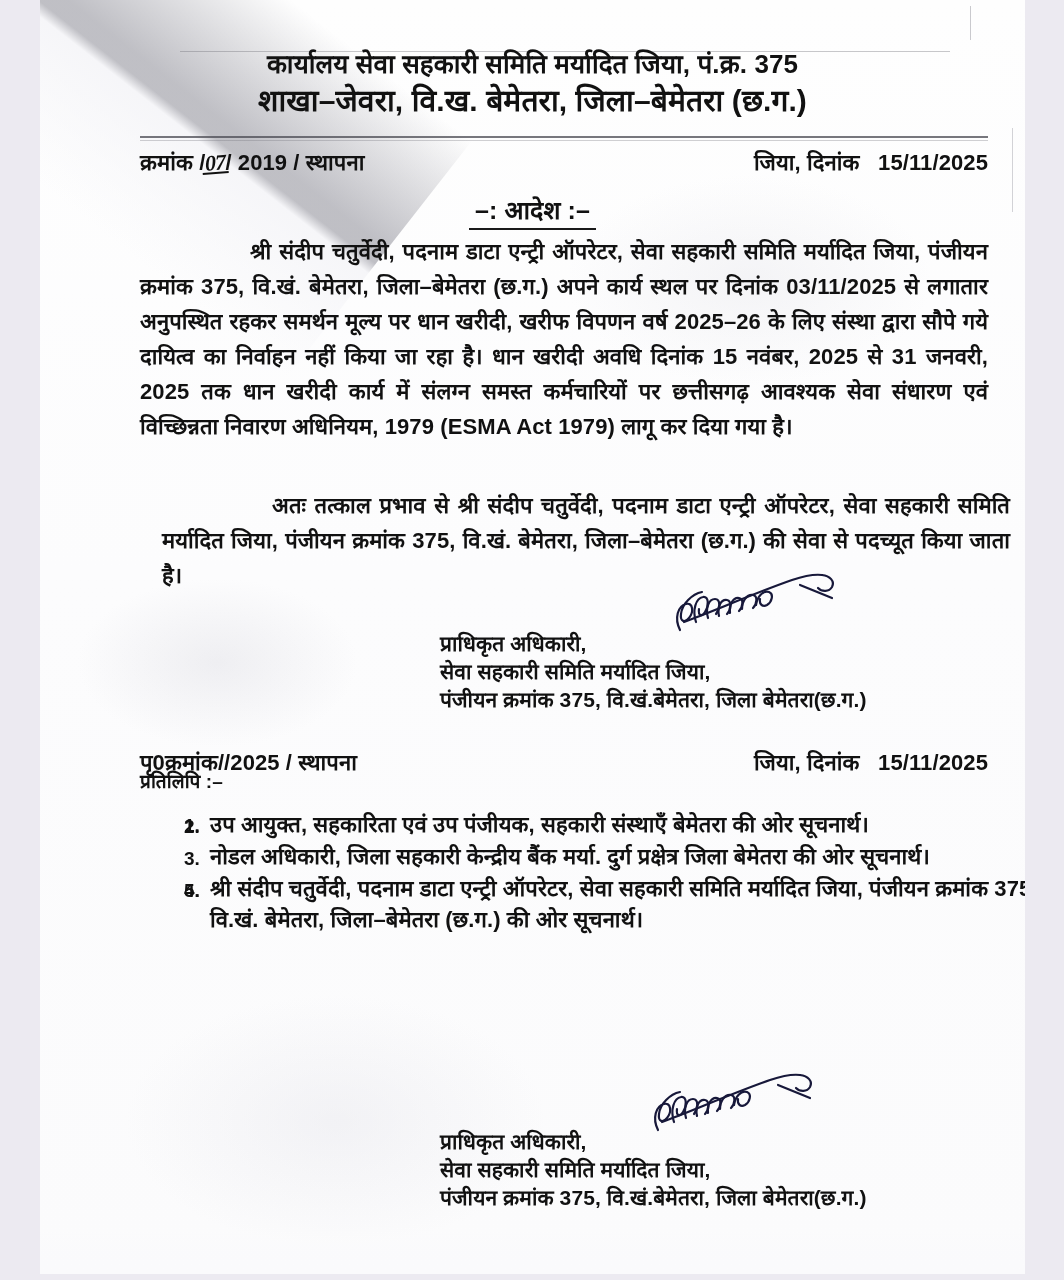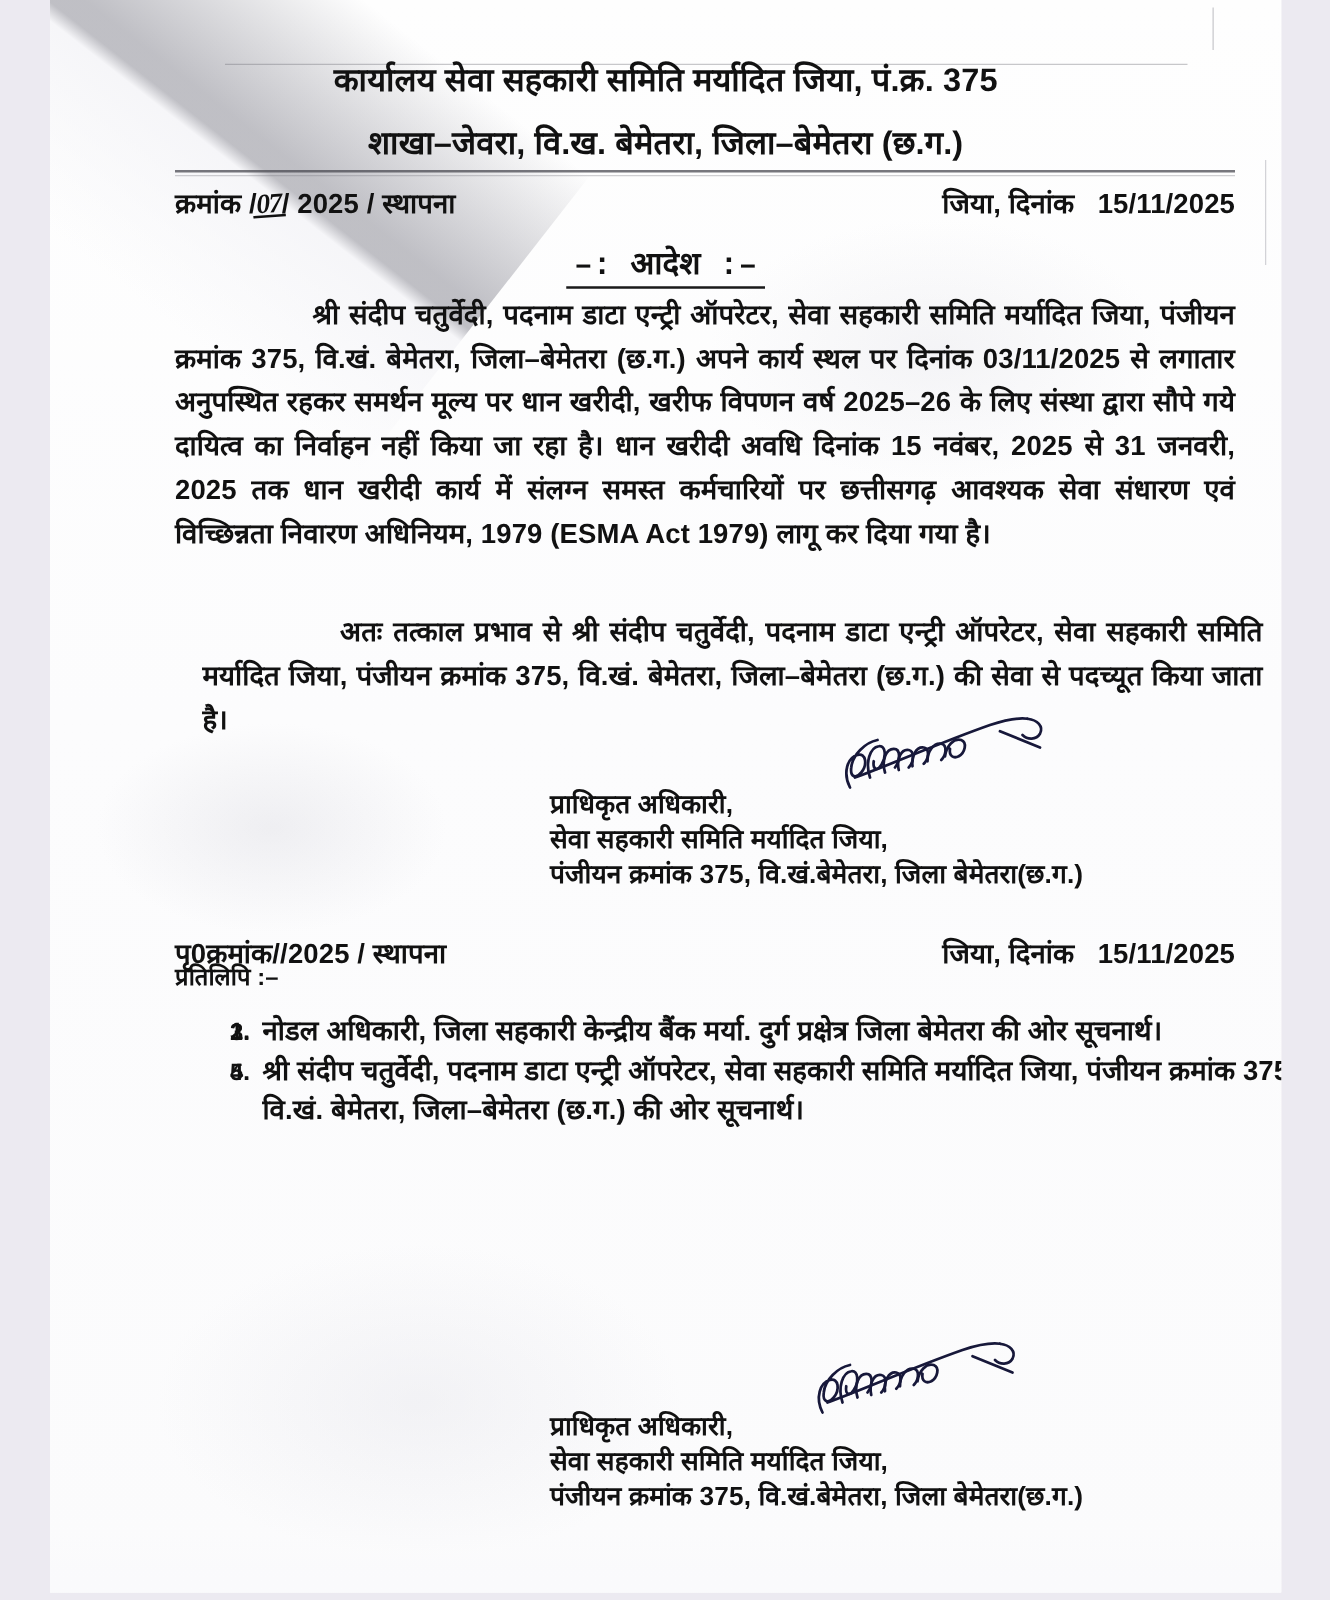--- a/index.html
+++ b/index.html
@@ -87,21 +87,21 @@
   }
 
   
   #header-block {
     position: absolute;
     left: 0; top: 48px;
     width: 985px;
     text-align: center;
   }
   #office-title-line1 { font-size: 26px; line-height: 33px; }
-  #office-title-line2 { font-size: 26px; line-height: 33px; margin-top: 17px; }
+  #office-title-line2 { font-size: 30px; line-height: 33px; margin-top: 3px; }
 
   .rule-top {
     position: absolute;
     left: 140px; top: 51px;
     width: 770px; height: 1px;
     background: rgba(110,110,118,0.38);
   }
   .rule-mid {
     position: absolute;
     left: 100px; top: 136px;
@@ -145,21 +145,20 @@
   }
   #place-date { white-space: pre; font-size: 22px; }
 
   
   #order-heading {
     position: absolute;
     left: 0; top: 192px;
     width: 985px;
     text-align: center;
     font-size: 25px;
-    font-family: Liberation Mono, monospace;
   }
   #order-heading span.ul {
     display: inline-block;
     border-bottom: 2px solid #1a1a1a;
     padding: 0 6px 2px 6px;
   }
 
   
   .para {
     position: absolute;
@@ -262,21 +261,21 @@
 
       <div id="header-block">
         <div id="office-title-line1" class="hi">कार्यालय सेवा सहकारी समिति मर्यादित जिया, पं.क्र. 375</div>
         <div id="office-title-line2" class="hi">शाखा–जेवरा, वि.ख. बेमेतरा, जिला–बेमेतरा (छ.ग.)</div>
       </div>
 
       <div class="rule-mid"></div>
       <div class="rule-mid2"></div>
 
       <div id="ref-row">
-        <div id="ref-no" class="hi"><span>क्रमांक /</span><span class="handwritten">07</span><span>/ 2025 / स्थापना</span></div>
+        <div id="ref-no" class="hi"><span>क्रमांक /</span><span class="handwritten">07</span><span>/ 2019 / स्थापना</span></div>
         <div id="place-date" class="hi">जिया, दिनांक   15/11/2025</div>
       </div>
 
       <div id="order-heading" class="hi">
         <span class="ul">–: आदेश :–</span>
       </div>
 
       <div id="para-1" class="para hi">श्री संदीप चतुर्वेदी, पदनाम डाटा एन्ट्री ऑपरेटर, सेवा सहकारी समिति मर्यादित जिया, पंजीयन क्रमांक 375, वि.खं. बेमेतरा, जिला–बेमेतरा (छ.ग.) अपने कार्य स्थल पर दिनांक 03/11/2025 से लगातार अनुपस्थित रहकर समर्थन मूल्य पर धान खरीदी, खरीफ विपणन वर्ष 2025–26 के लिए संस्था द्वारा सौपे गये दायित्व का निर्वाहन नहीं किया जा रहा है। धान खरीदी अवधि दिनांक 15 नवंबर, 2025 से 31 जनवरी, 2025 तक धान खरीदी कार्य में संलग्न समस्त कर्मचारियों पर छत्तीसगढ़ आवश्यक सेवा संधारण एवं विच्छिन्नता निवारण अधिनियम, 1979 (ESMA Act 1979) लागू कर दिया गया है।</div>
 
       <div id="para-2" class="para hi">अतः तत्काल प्रभाव से श्री संदीप चतुर्वेदी, पदनाम डाटा एन्ट्री ऑपरेटर, सेवा सहकारी समिति मर्यादित जिया, पंजीयन क्रमांक 375, वि.खं. बेमेतरा, जिला–बेमेतरा (छ.ग.) की सेवा से पदच्यूत किया जाता है।</div>
@@ -308,20 +307,21 @@
       </div>
 
       <div id="copy-label" class="hi">प्रतिलिपि :–</div>
 
       <ol id="copy-list">
         <li class="hi">
           <span class="num">1.</span>
         </li>
         <li class="hi">
           <span class="num">2.</span>
+          <span>उप आयुक्त, सहकारिता एवं उप पंजीयक, सहकारी संस्थाएँ बेमेतरा की ओर सूचनार्थ।</span>
         </li>
         <li class="hi">
           <span class="num">3.</span>
           <span>नोडल अधिकारी, जिला सहकारी केन्द्रीय बैंक मर्या. दुर्ग प्रक्षेत्र जिला बेमेतरा की ओर सूचनार्थ।</span>
         </li>
         <li class="hi">
           <span class="num">4.</span>
         </li>
         <li class="hi">
           <span class="num">5.</span>

